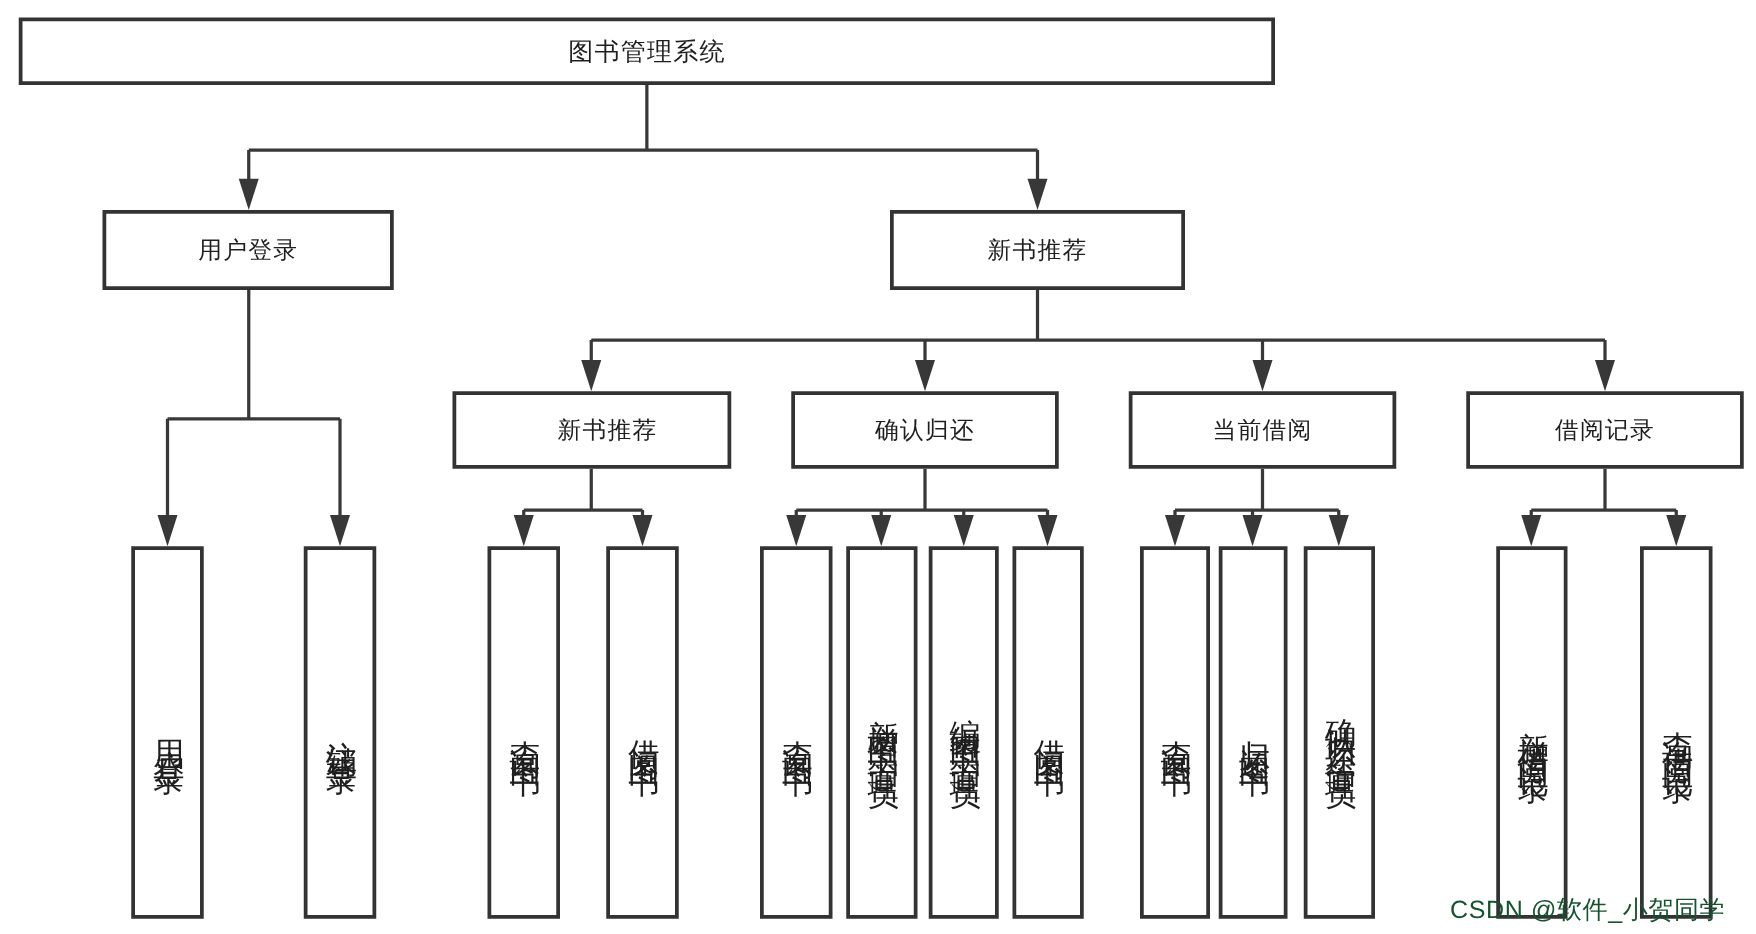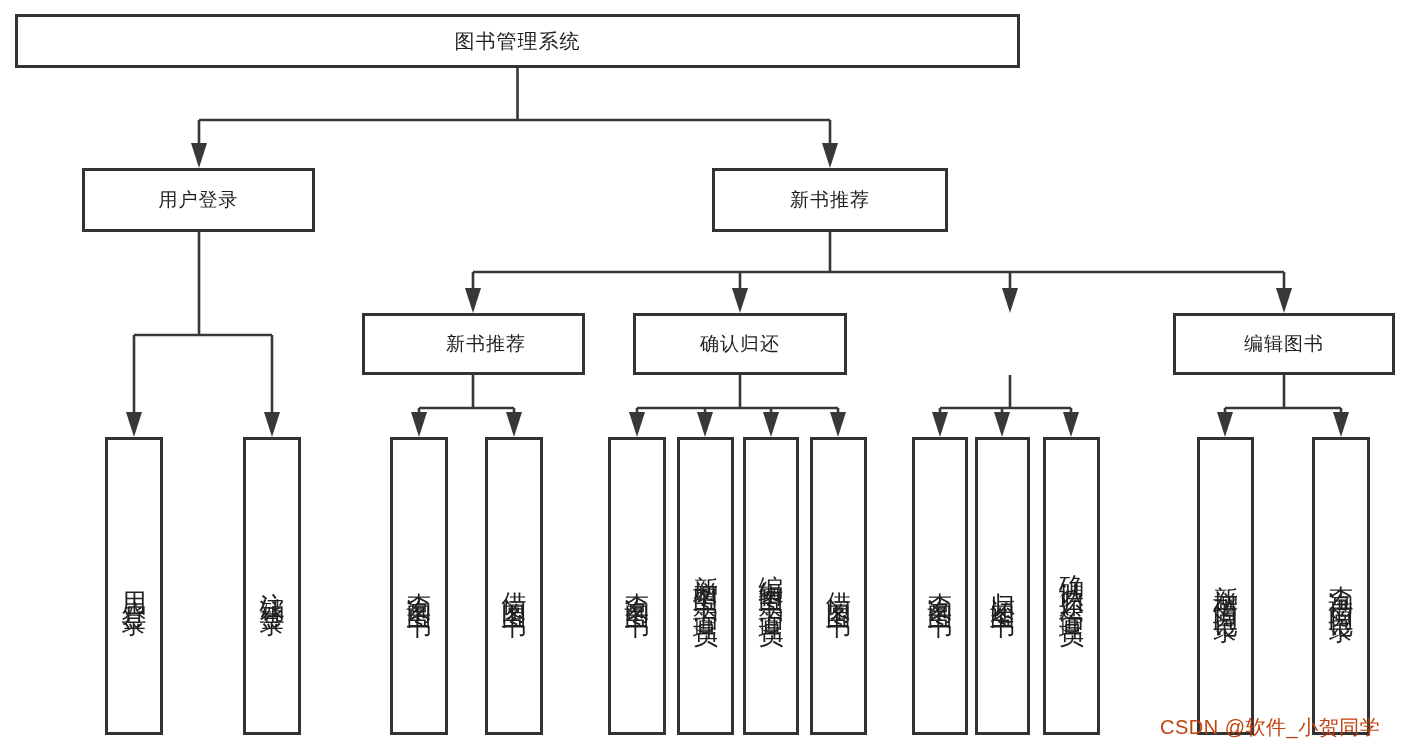--- a/index.html
+++ b/index.html
@@ -50,21 +50,21 @@
     font-size: 25px;
     letter-spacing: 7px;
     line-height: 1;
     color: #1f1f1f;
   }
   .watermark {
     position: absolute;
     left: 1160px;
     top: 714px;
     font-size: 20px;
-    color: #c2410c;
+    color: #14532d;
     white-space: nowrap;
     letter-spacing: 0.5px;
   }
 </style>
 </head>
 <body>
 
 <div id="stage">
 
   <svg id="connectors" width="1405" height="747" viewBox="0 0 1405 747">
@@ -146,22 +146,25 @@
   <div class="node hnode" style="left:712px; top:168px; width:236px; height:64px;">
     <span>新书推荐</span>
   </div>
 
   <div class="node hnode" style="left:362px; top:313px; width:223px; height:62px;padding-left:25px;">
     <span>新书推荐</span>
   </div>
   <div class="node hnode" style="left:633px; top:313px; width:214px; height:62px;">
     <span>确认归还</span>
   </div>
+  <div class="node hnode" style="left:903px; top:313px; width:214px; height:62px;">
+    <span>当前借阅</span>
+  </div>
   <div class="node hnode" style="left:1173px; top:313px; width:222px; height:62px;">
-    <span>编辑图书</span>
+    <span>借阅记录</span>
   </div>
 
   <div class="node leaf" style="left:105px; width:58px;">
     <span class="vtext">用户登录</span>
   </div>
   <div class="node leaf" style="left:243px; width:58px;">
     <span class="vtext">注销登录</span>
   </div>
 
   <div class="node leaf" style="left:390px; width:58px;">

